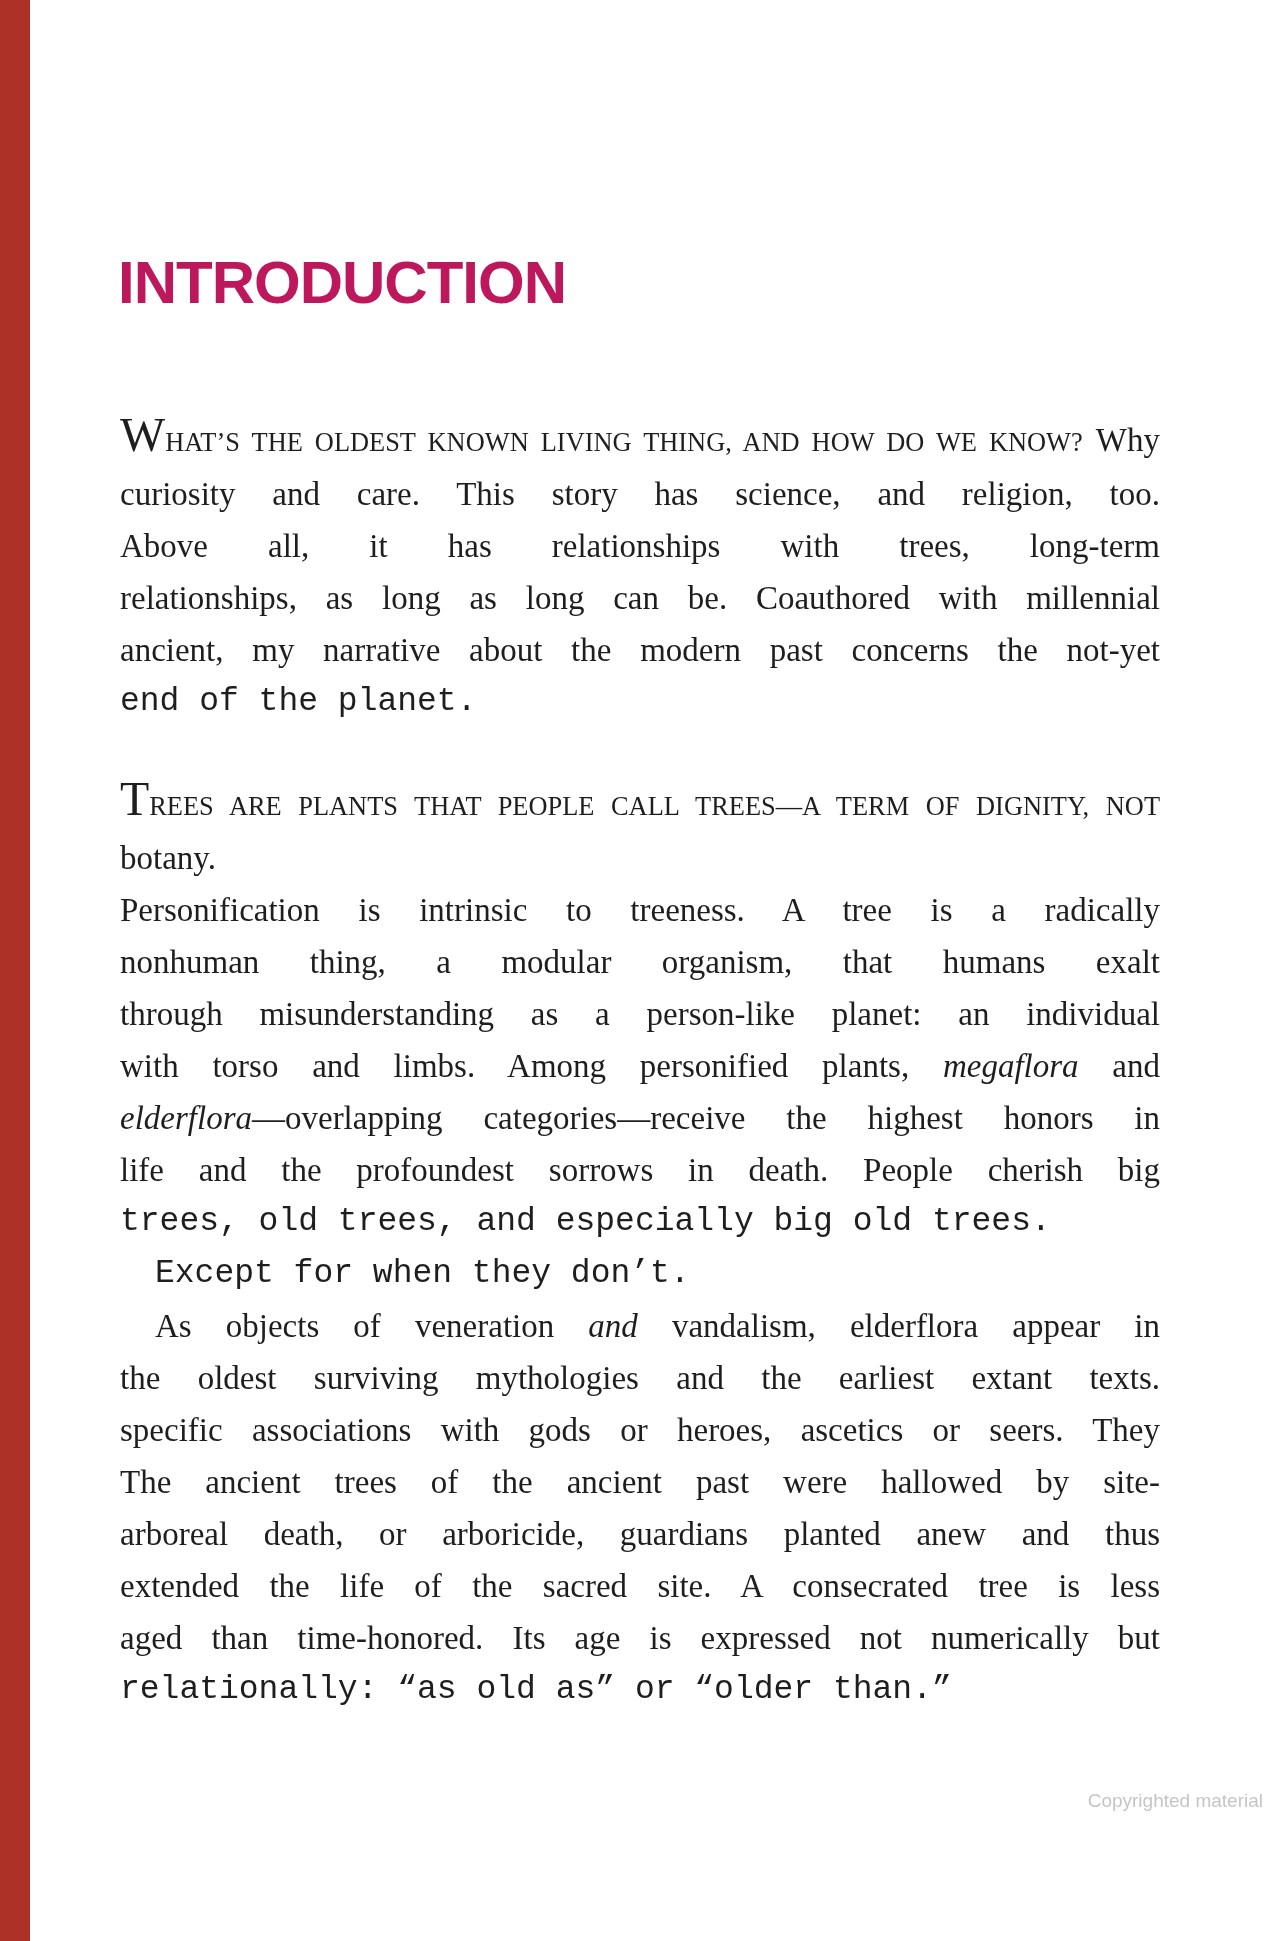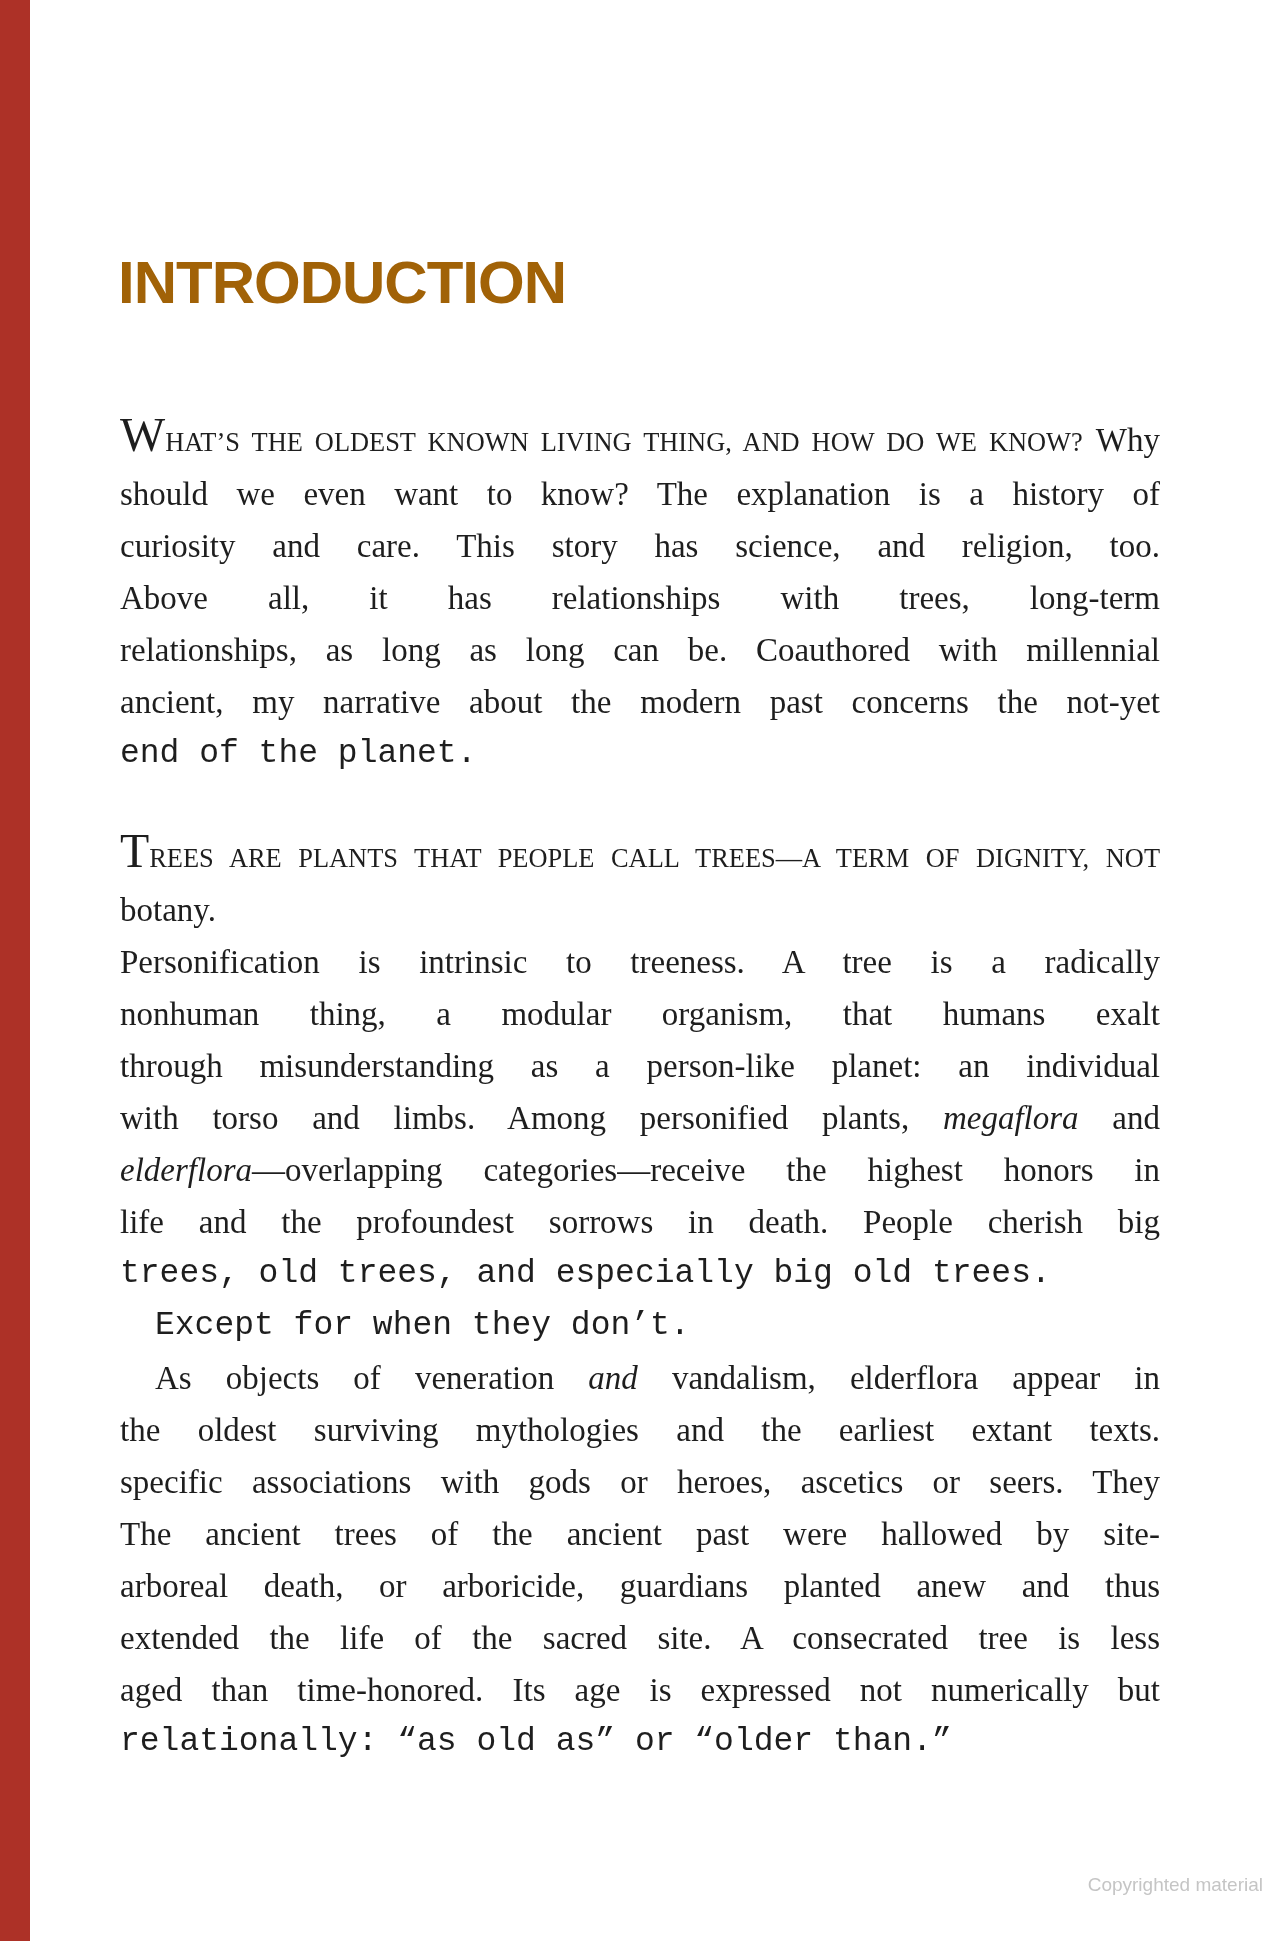--- a/index.html
+++ b/index.html
@@ -20,21 +20,21 @@
   .chapter-title {
     position: absolute;
     left: 118px;
     top: 253px;
     margin: 0;
     font-family: "Liberation Sans", sans-serif;
     font-weight: bold;
     font-size: 60px;
     line-height: 1;
     letter-spacing: -1px;
-    color: #a16207;
+    color: #be185d;
   }
   .text-block {
     position: absolute;
     left: 120px;
     top: 409px;
     width: 1040px;
     font-size: 33px;
     line-height: 52px;
   }
   .para { margin: 0; }
@@ -45,36 +45,35 @@
     white-space: normal;
   }
   .line.end { text-align-last: left; font-family: Liberation Mono, monospace; }
   .line.indent { text-indent: 35px; }
   .sc { font-size: 0.8em; }
   .lead { font-size: 1.45em; }
   .i { font-style: italic; }
   .watermark {
     position: absolute;
     right: 17px;
-    top: 1874px;
+    top: 1790px;
     font-family: "Liberation Sans", sans-serif;
     font-size: 19px;
     color: #c5c5c5;
   }
 </style>
 </head>
 <body>
 
 <div class="page" style="color: rgb(30, 30, 30);">
   <div class="book-edge" style="background: rgb(173, 49, 39);"></div>
   <h1 class="chapter-title">INTRODUCTION</h1>
   <div class="text-block">
       <div class="para">
         <div class="line"><span class="lead">W</span><span class="sc">HAT’S THE OLDEST KNOWN LIVING THING, AND HOW DO WE KNOW?</span><span> Why</span></div>
-        <div class="line"><span>should we even want to know? The explanation is a history of</span></div>
         <div class="line"><span>curiosity and care. This story has science, and religion, too.</span></div>
         <div class="line"><span>Above all, it has relationships with trees, long-term</span></div>
         <div class="line"><span>relationships, as long as long can be. Coauthored with millennial</span></div>
         <div class="line"><span>ancient, my narrative about the modern past concerns the not-yet</span></div>
         <div class="line end"><span>end of the planet.</span></div>
       </div>
       <div class="para gap">
         <div class="line"><span class="lead">T</span><span class="sc">REES ARE PLANTS THAT PEOPLE CALL TREES—A TERM OF DIGNITY, NOT</span><span> botany.</span></div>
         <div class="line"><span>Personification is intrinsic to treeness. A tree is a radically</span></div>
         <div class="line"><span>nonhuman thing, a modular organism, that humans exalt</span></div>

